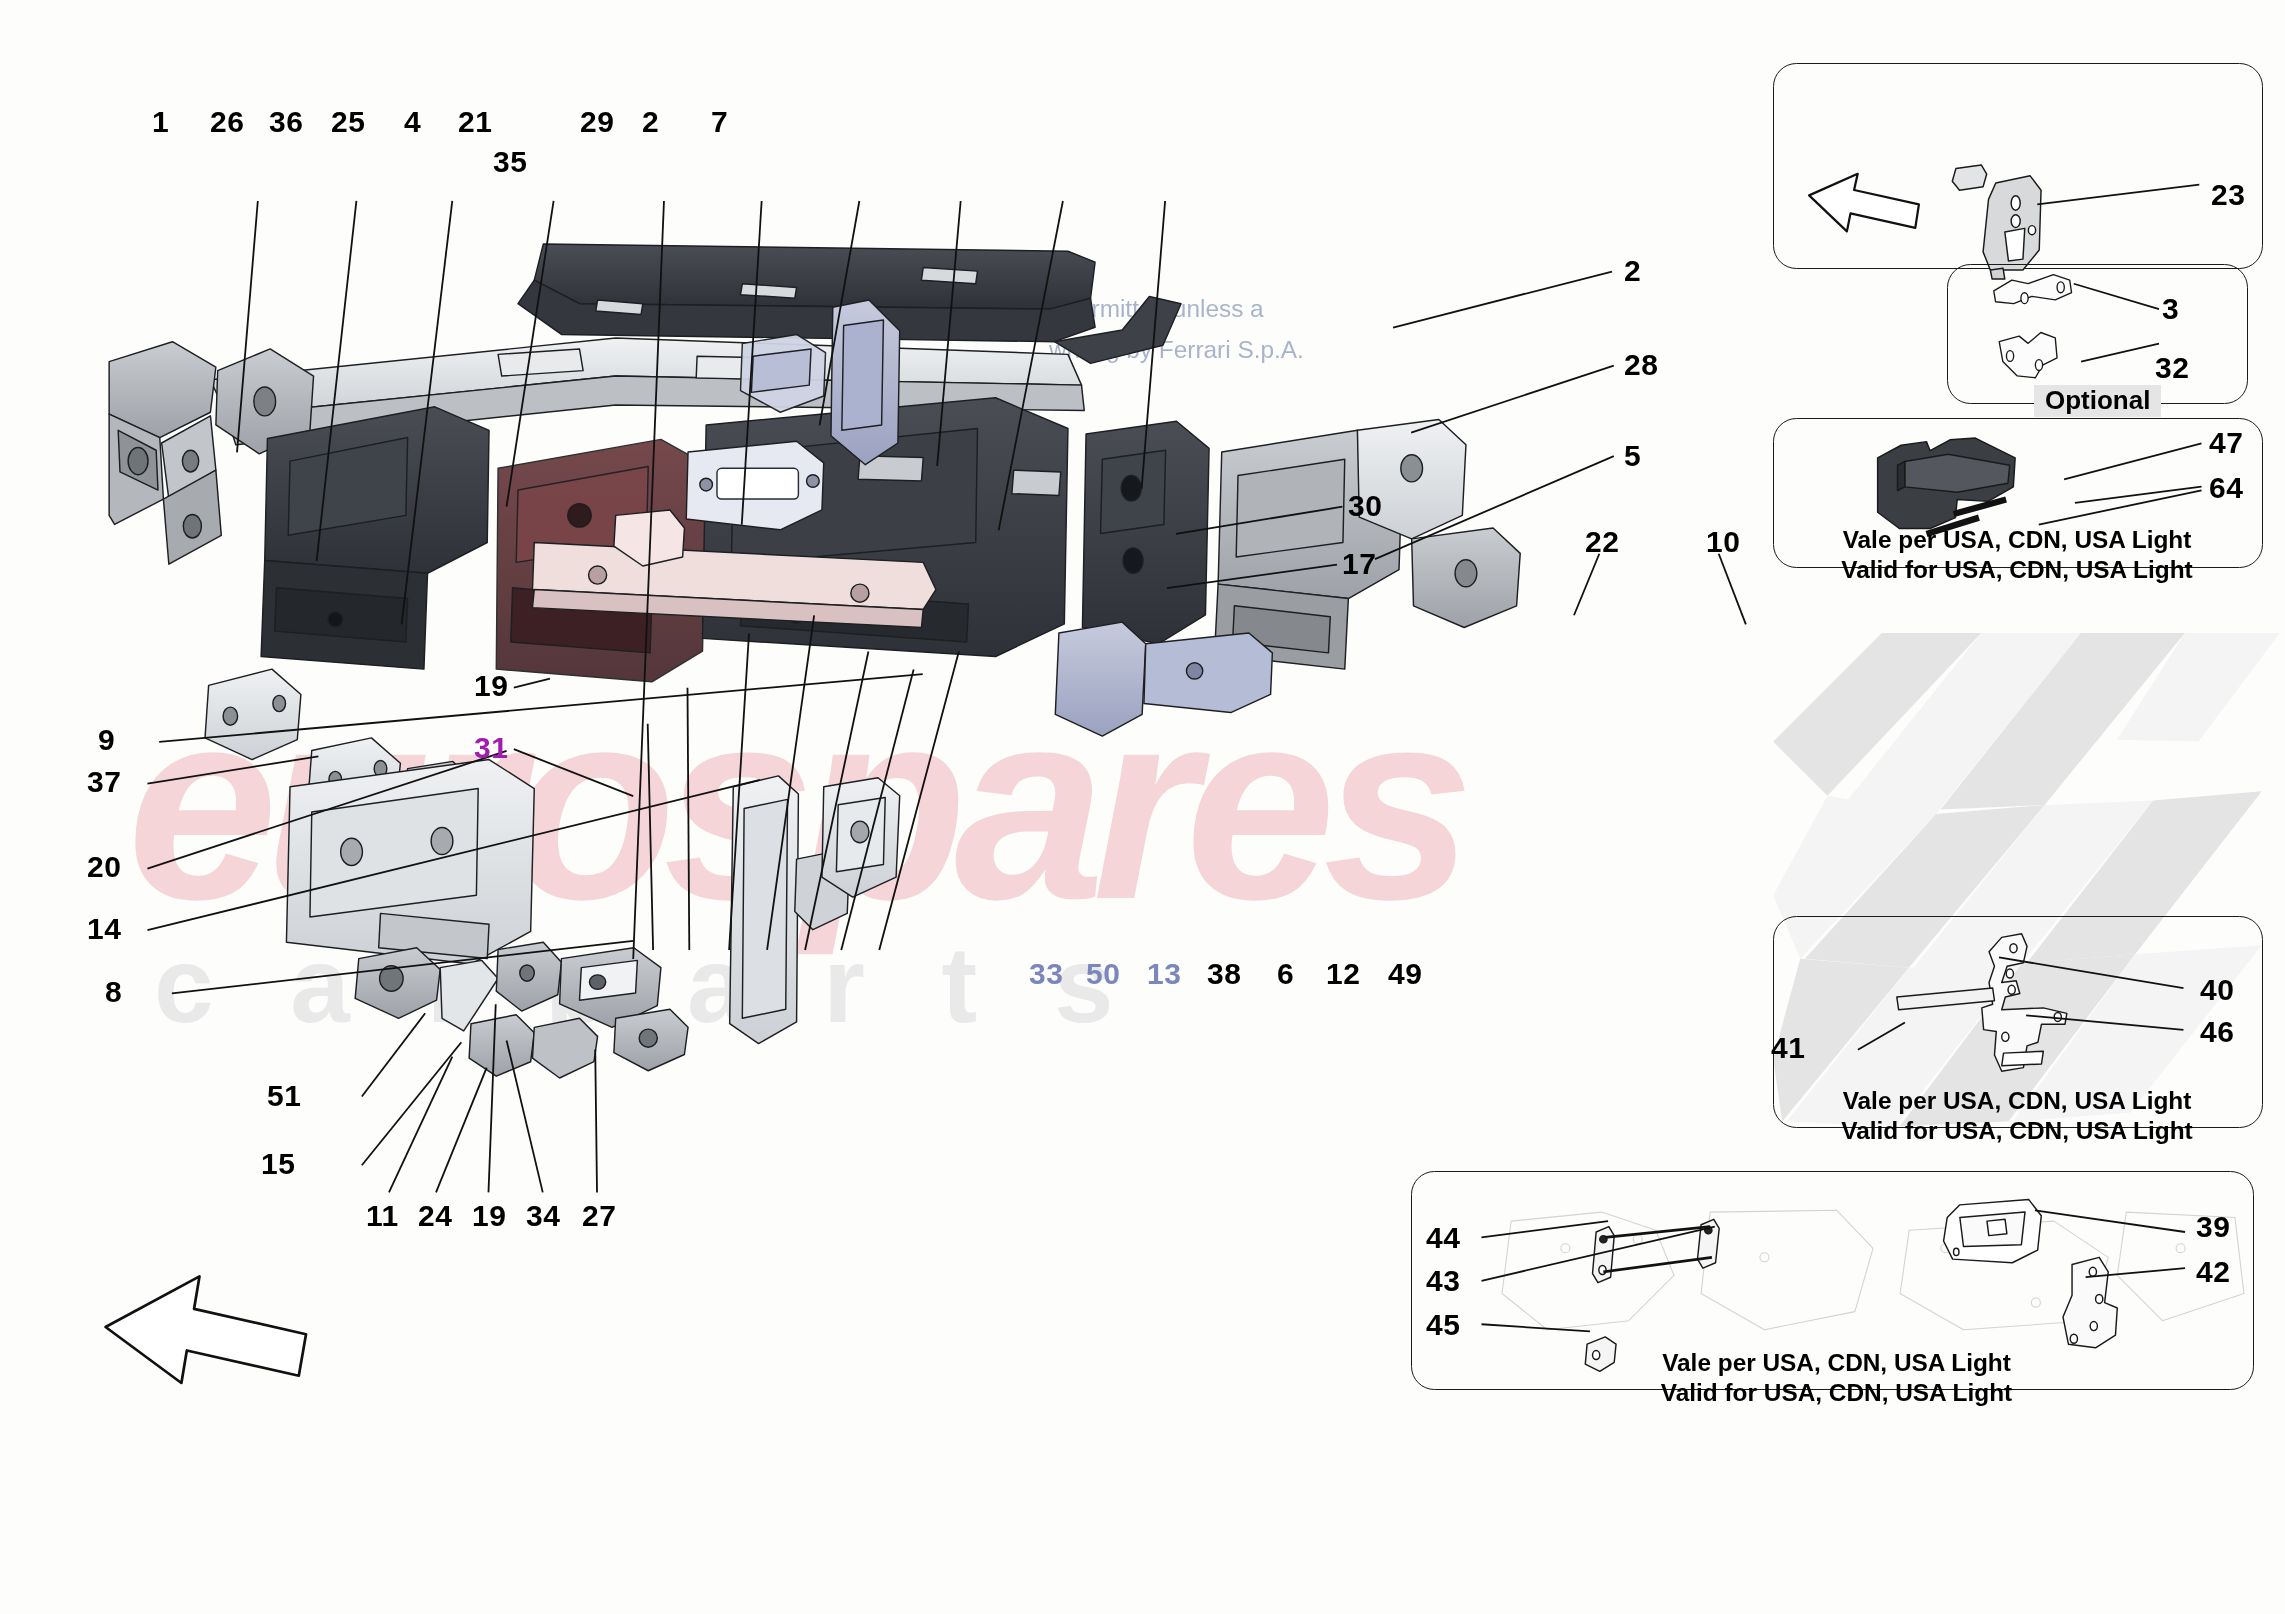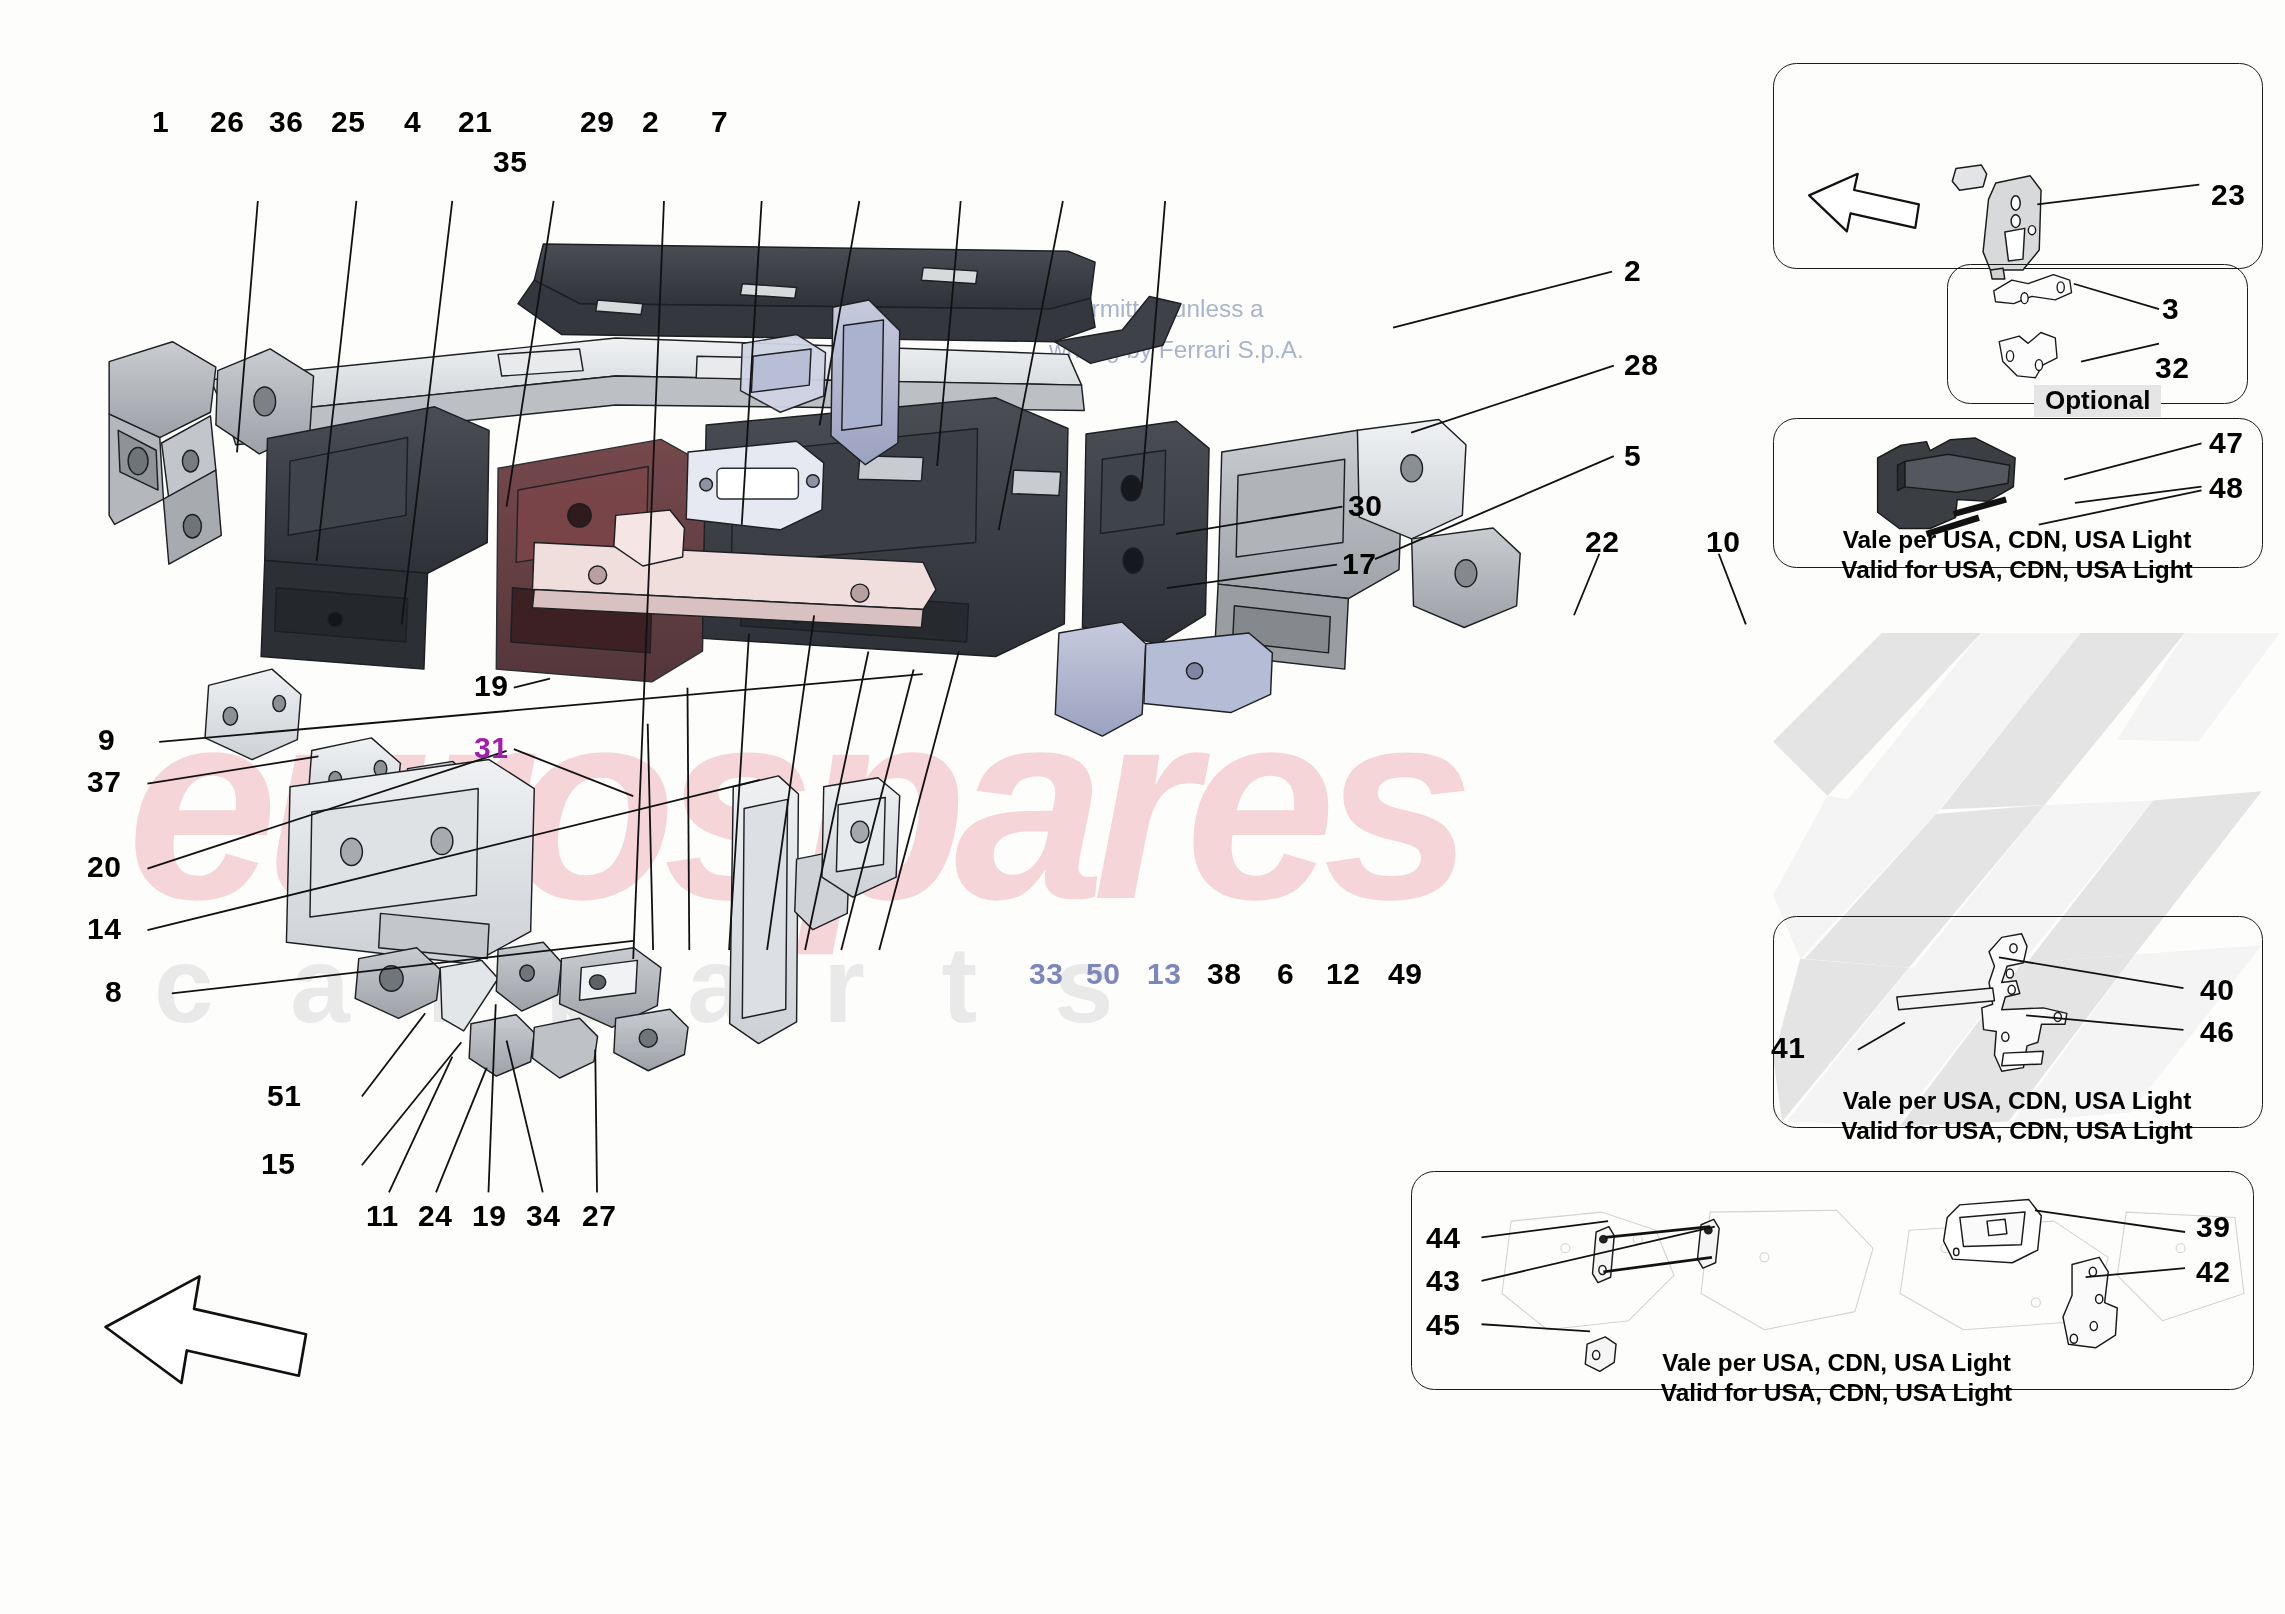--- a/index.html
+++ b/index.html
@@ -358,21 +358,21 @@
       <path d="M88 96 L146 80" stroke="#111" stroke-width="7" fill="none"></path>
       <path d="M58 118 L116 100" stroke="#111" stroke-width="7" fill="none"></path>
     </g>
   </svg>
   <svg class="art" style="left:1999px;top:434px;" width="226" height="109" viewBox="0 0 250 120">
     <line x1="72" y1="50" x2="224" y2="10" stroke="#111" stroke-width="2"></line>
     <line x1="84" y1="76" x2="224" y2="58" stroke="#111" stroke-width="2"></line>
     <line x1="44" y1="100" x2="224" y2="62" stroke="#111" stroke-width="2"></line>
   </svg>
   <div class="num" style="left:2209px;top:428px;">47</div>
-  <div class="num" style="left:2209px;top:473px;">48</div>
+  <div class="num" style="left:2209px;top:473px;">64</div>
   <div class="inset-cap" style="left:1800px;top:525px;width:434px;">
     <div>Vale per USA, CDN, USA Light</div>
     <div>Valid for USA, CDN, USA Light</div>
   </div>
 
   <div class="inset" style="left:1773px;top:916px;width:488px;height:210px;"></div>
   <svg class="art" style="left:1895px;top:930px;" width="208" height="154" viewBox="0 0 230 170">
     <g stroke="#1a1a1a" stroke-width="1.6" fill="#fff" stroke-linejoin="round">
       <path d="M118 8 L140 4 L146 18 L142 36 L124 40 L118 58 L134 56 L138 70 L122 74 L118 88
                L164 86 L190 92 L188 104 L162 104 L158 124 L146 128 L142 152 L118 156 L110 138

